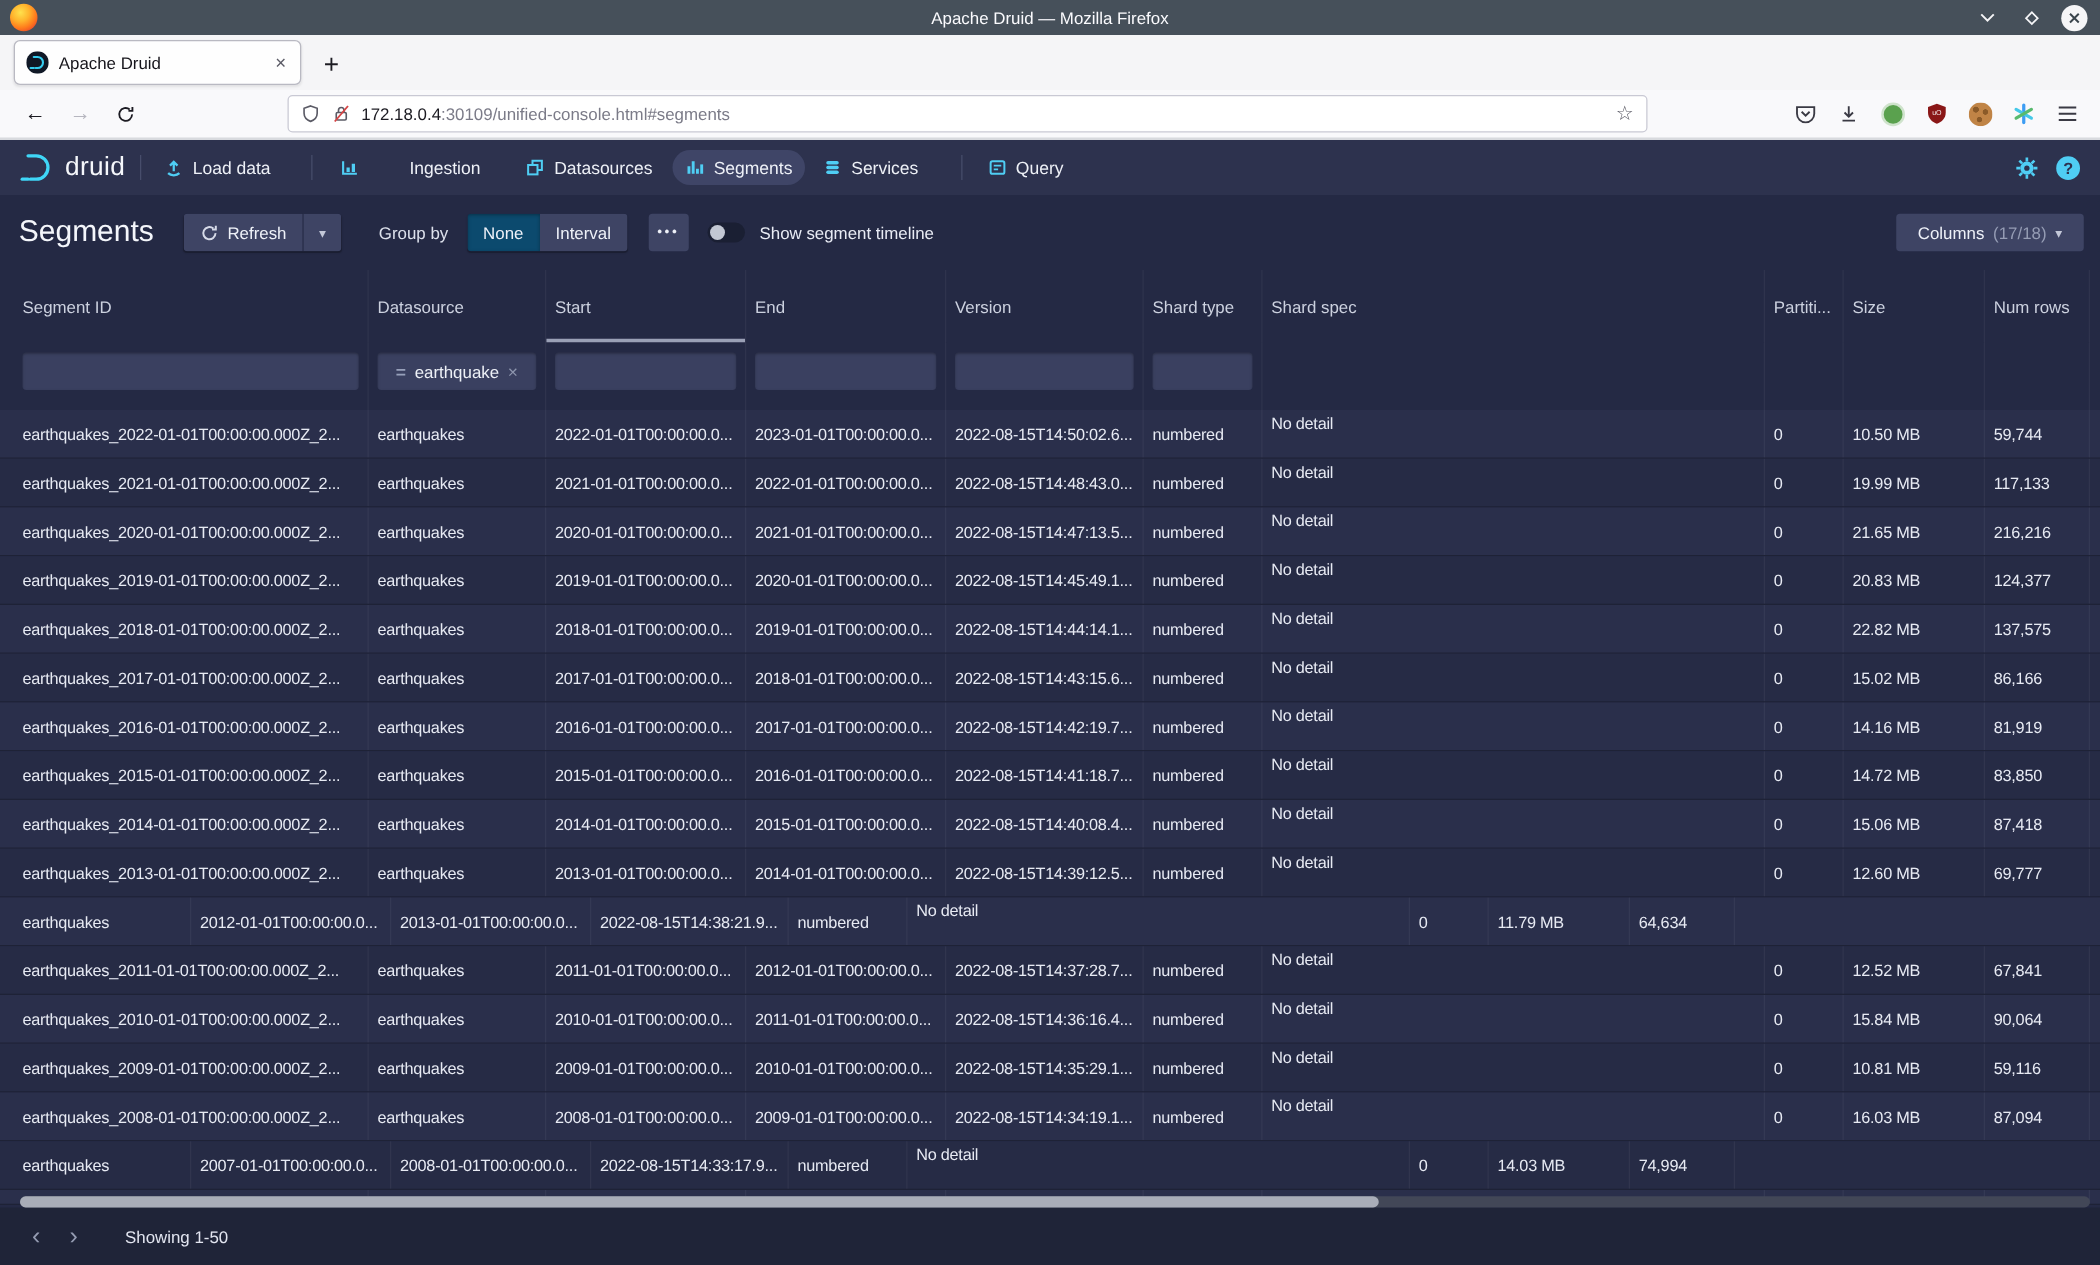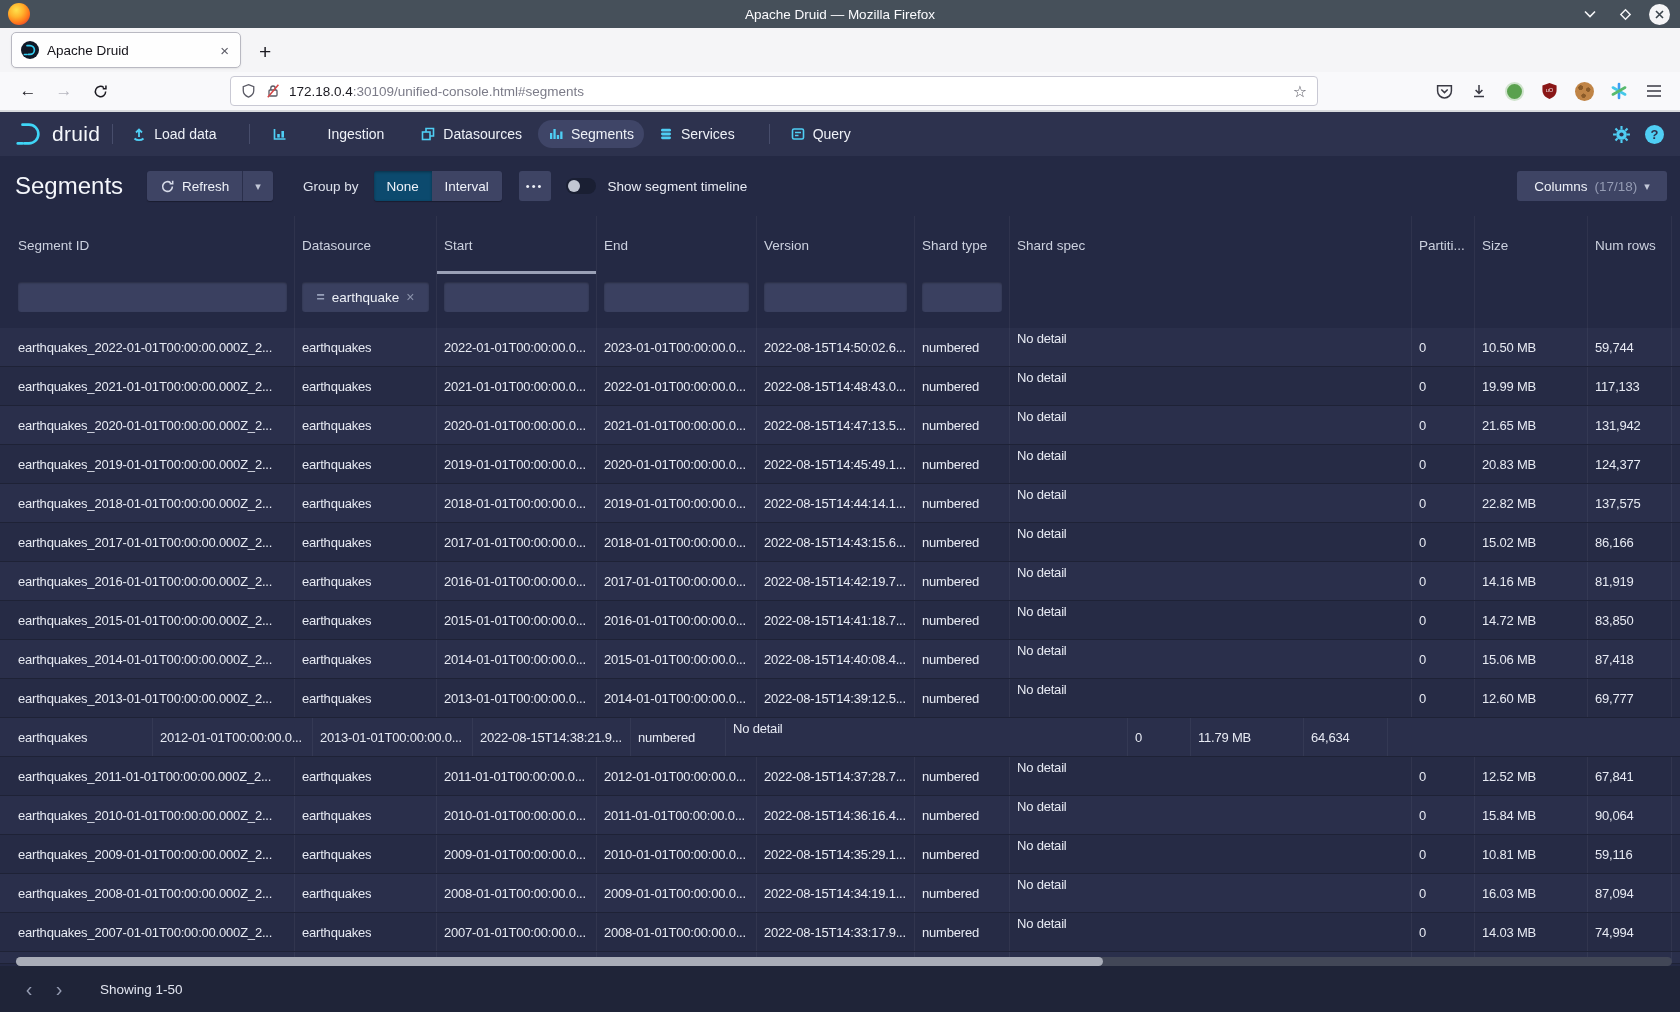--- a/index.html
+++ b/index.html
@@ -413,21 +413,21 @@
       <div class="trow odd">
       <div class="cell c0">earthquakes_2020-01-01T00:00:00.000Z_2...</div>
       <div class="cell c1">earthquakes</div>
       <div class="cell c2">2020-01-01T00:00:00.0...</div>
       <div class="cell c3">2021-01-01T00:00:00.0...</div>
       <div class="cell c4">2022-08-15T14:47:13.5...</div>
       <div class="cell c5">numbered</div>
       <div class="cell c6">No detail</div>
       <div class="cell c7">0</div>
       <div class="cell c8">21.65 MB</div>
-      <div class="cell c9">131,942</div>
+      <div class="cell c9">216,216</div>
     </div>
       <div class="trow even">
       <div class="cell c0">earthquakes_2019-01-01T00:00:00.000Z_2...</div>
       <div class="cell c1">earthquakes</div>
       <div class="cell c2">2019-01-01T00:00:00.0...</div>
       <div class="cell c3">2020-01-01T00:00:00.0...</div>
       <div class="cell c4">2022-08-15T14:45:49.1...</div>
       <div class="cell c5">numbered</div>
       <div class="cell c6">No detail</div>
       <div class="cell c7">0</div>
@@ -559,21 +559,20 @@
       <div class="cell c2">2008-01-01T00:00:00.0...</div>
       <div class="cell c3">2009-01-01T00:00:00.0...</div>
       <div class="cell c4">2022-08-15T14:34:19.1...</div>
       <div class="cell c5">numbered</div>
       <div class="cell c6">No detail</div>
       <div class="cell c7">0</div>
       <div class="cell c8">16.03 MB</div>
       <div class="cell c9">87,094</div>
     </div>
       <div class="trow even">
-      <div class="cell c0">earthquakes_2007-01-01T00:00:00.000Z_2...</div>
       <div class="cell c1">earthquakes</div>
       <div class="cell c2">2007-01-01T00:00:00.0...</div>
       <div class="cell c3">2008-01-01T00:00:00.0...</div>
       <div class="cell c4">2022-08-15T14:33:17.9...</div>
       <div class="cell c5">numbered</div>
       <div class="cell c6">No detail</div>
       <div class="cell c7">0</div>
       <div class="cell c8">14.03 MB</div>
       <div class="cell c9">74,994</div>
     </div>

